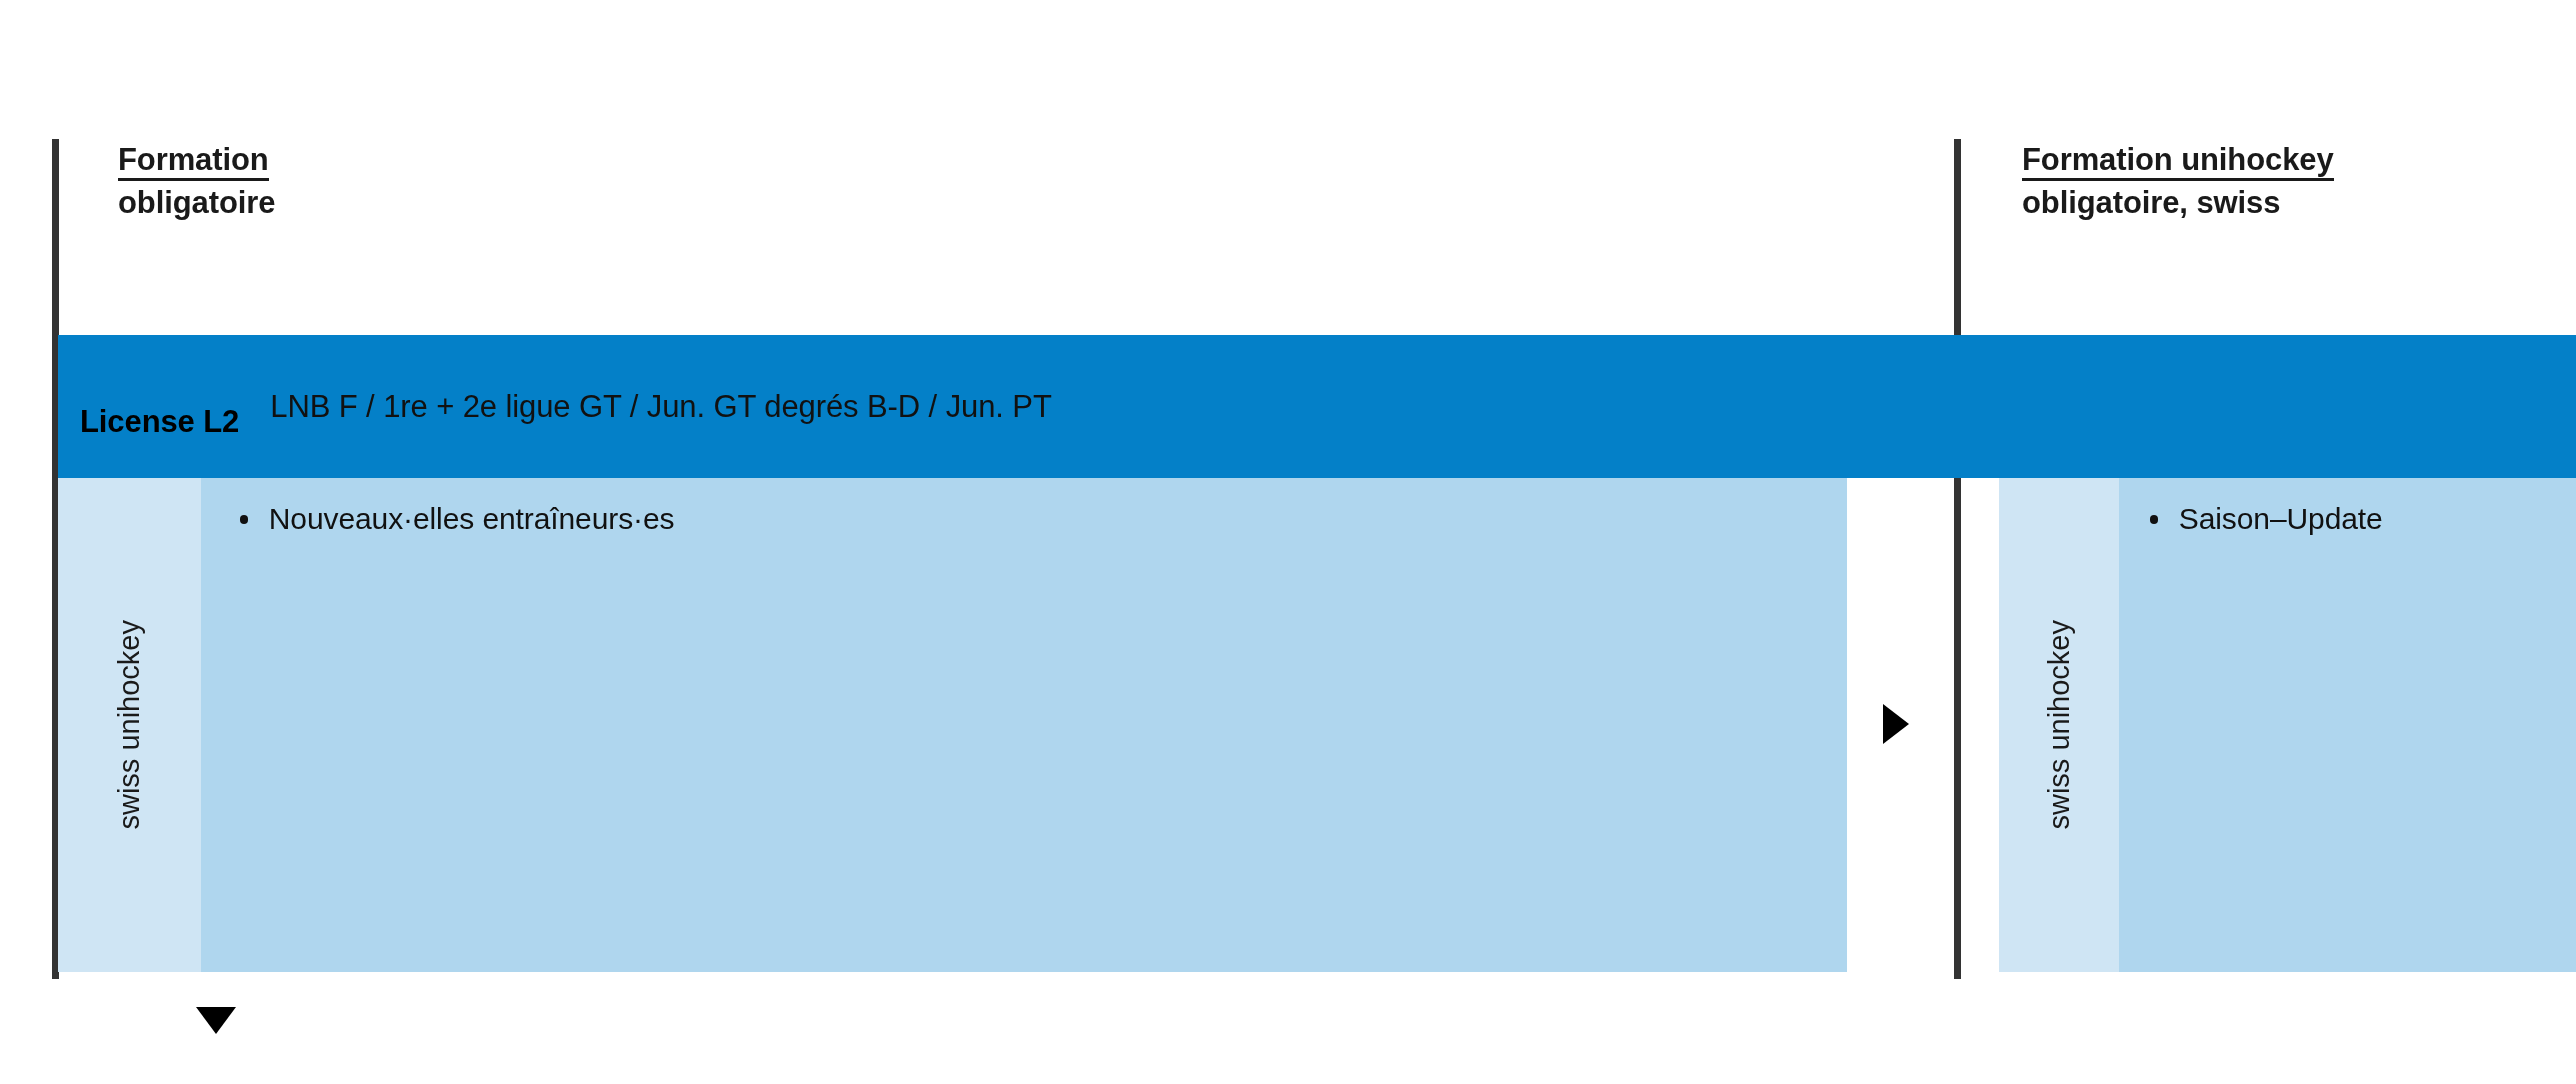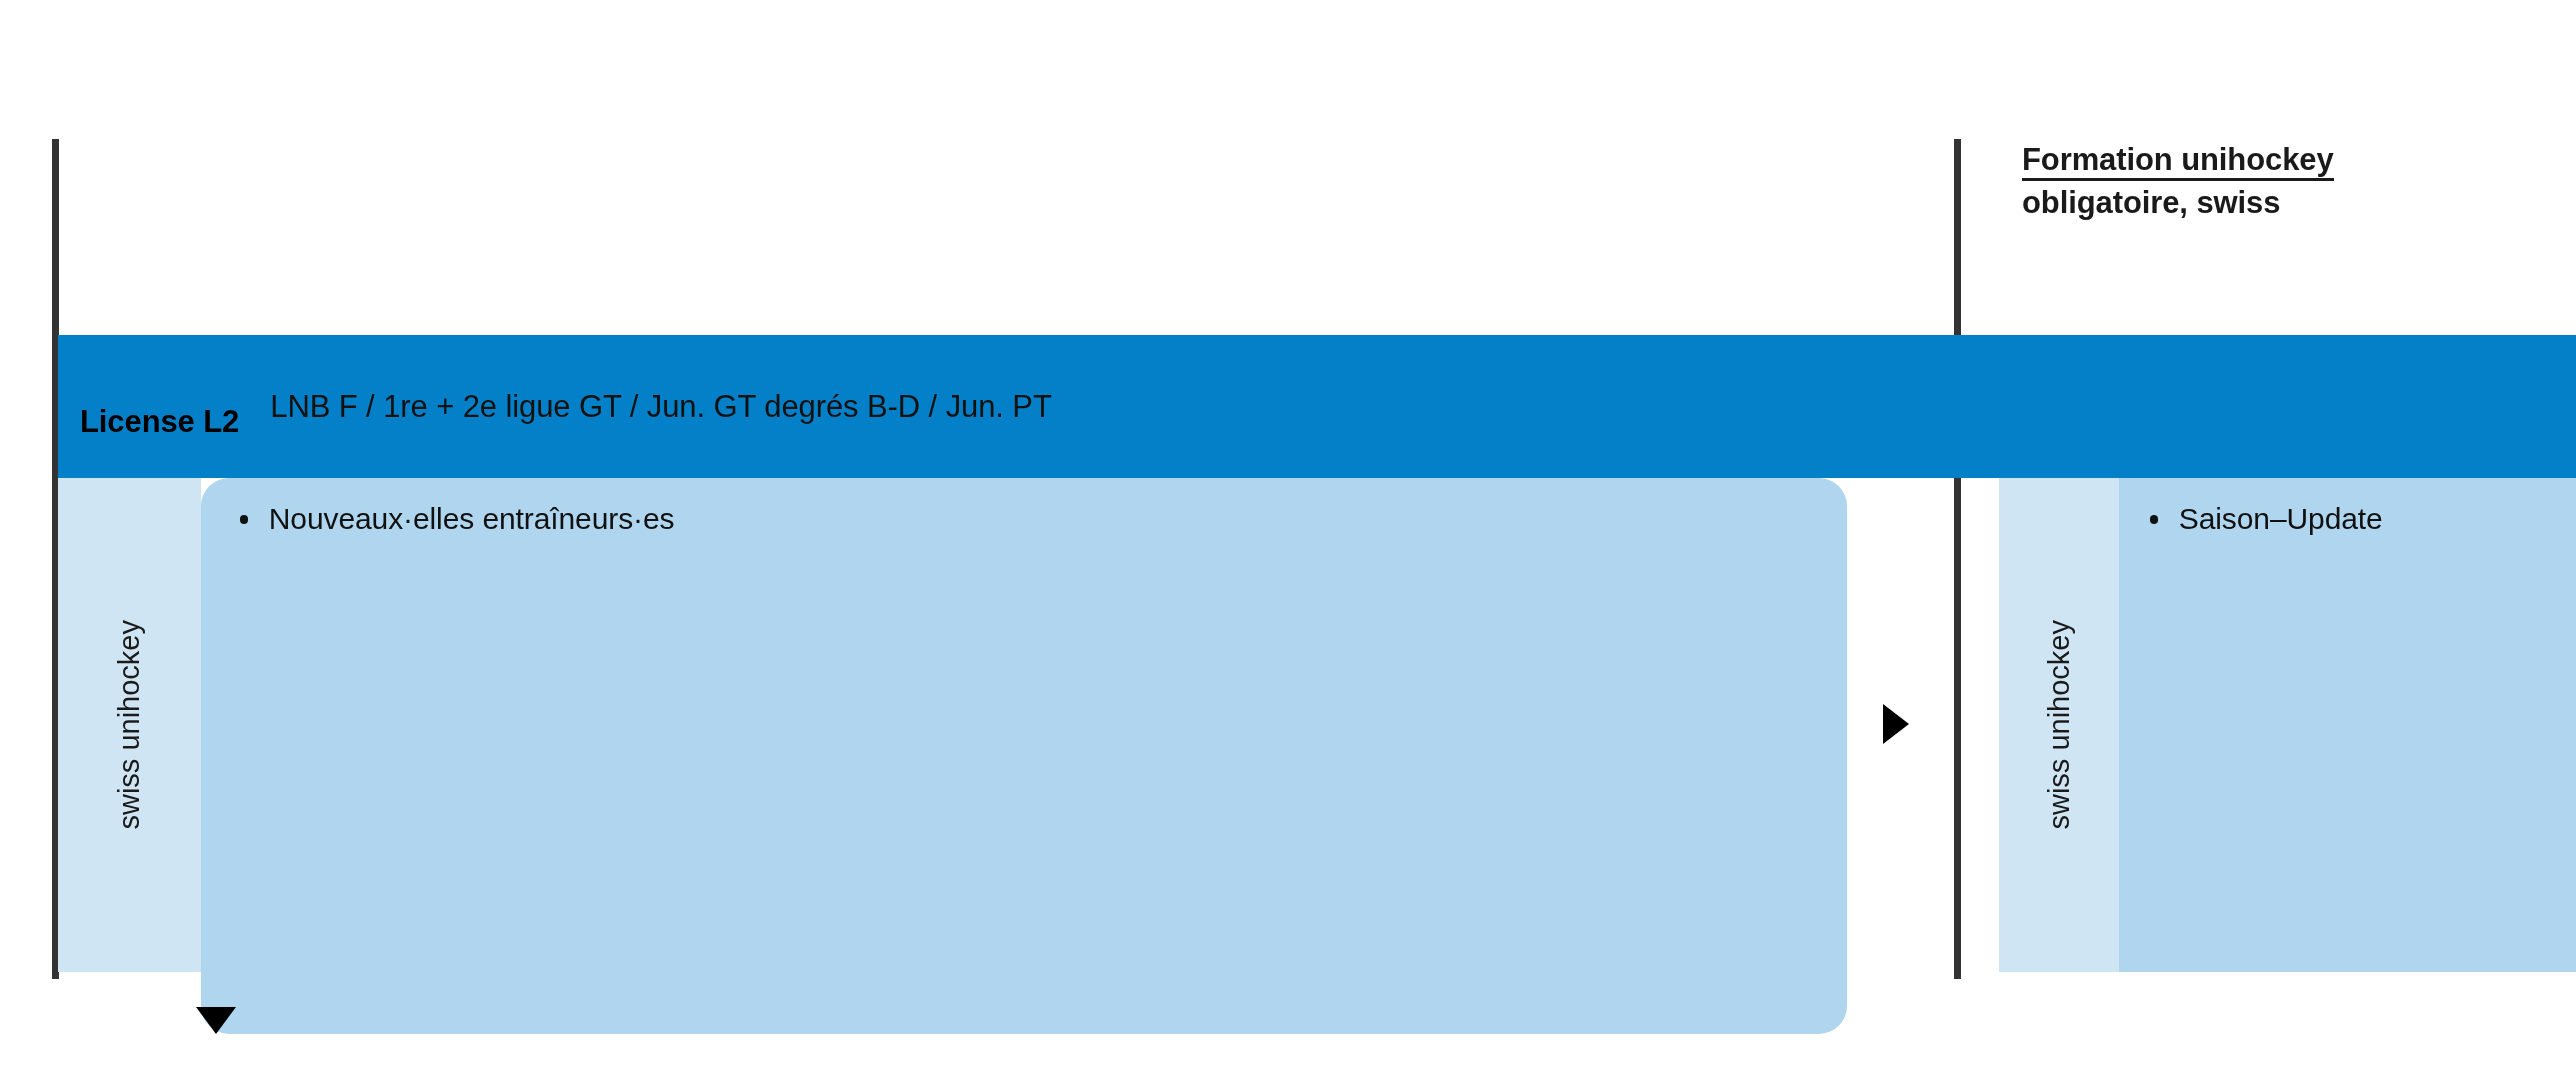--- a/index.html
+++ b/index.html
@@ -84,35 +84,39 @@
   }
 </style>
 </head>
 <body>
 
 <div class="stage">
 
   <div class="vrule" style="left:52px;top:139px;height:840px;"></div>
   <div class="vrule" style="left:1954px;top:139px;height:840px;"></div>
 
+  <div class="hdr" style="left:118px;top:143px;">
+    <span class="l1">Formation</span>
+    <span class="l2">obligatoire</span>
+  </div>
 
   <div class="hdr" style="left:2022px;top:143px;">
     <span class="l1">Formation unihockey</span>
     <span class="l2">obligatoire, swiss</span>
   </div>
 
   <div class="bluebar" style="left:58px;top:335px;width:3798px;height:143px;padding-left:22px;box-sizing:border-box;">
     <span class="lic">License L2</span>
     <span class="scope">LNB F / 1re + 2e ligue GT / Jun. GT degrés B-D / Jun. PT</span>
   </div>
 
   <div class="band-label" style="left:58px;top:478px;width:143px;height:494px;">
     <span>swiss unihockey</span>
   </div>
-  <div class="band-content" style="left:201px;top:478px;width:1646px;height:556px;border-radius:28px;">
+  <div class="band-content" style="left:201px;top:478px;width:1646px;height:494px;">
     <div class="bullets" style="padding:23px 0 0 39px;">
       <div class="bullet">
         <span class="dot"></span>
         <span class="txt">Nouveaux·elles entraîneurs·es</span>
       </div>
     </div>
   </div>
 
   <div class="arrow-right" style="left:1883px;top:704px;"></div>
 

